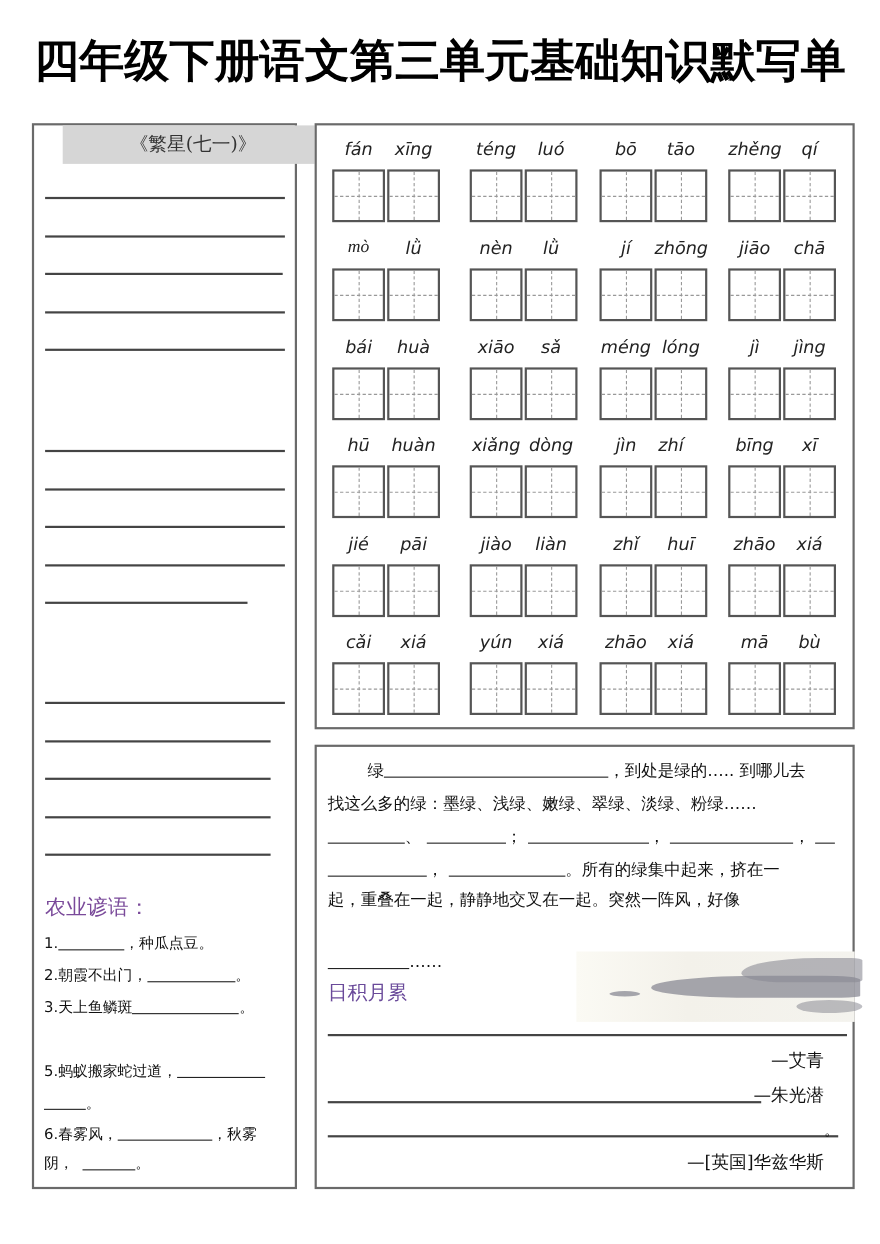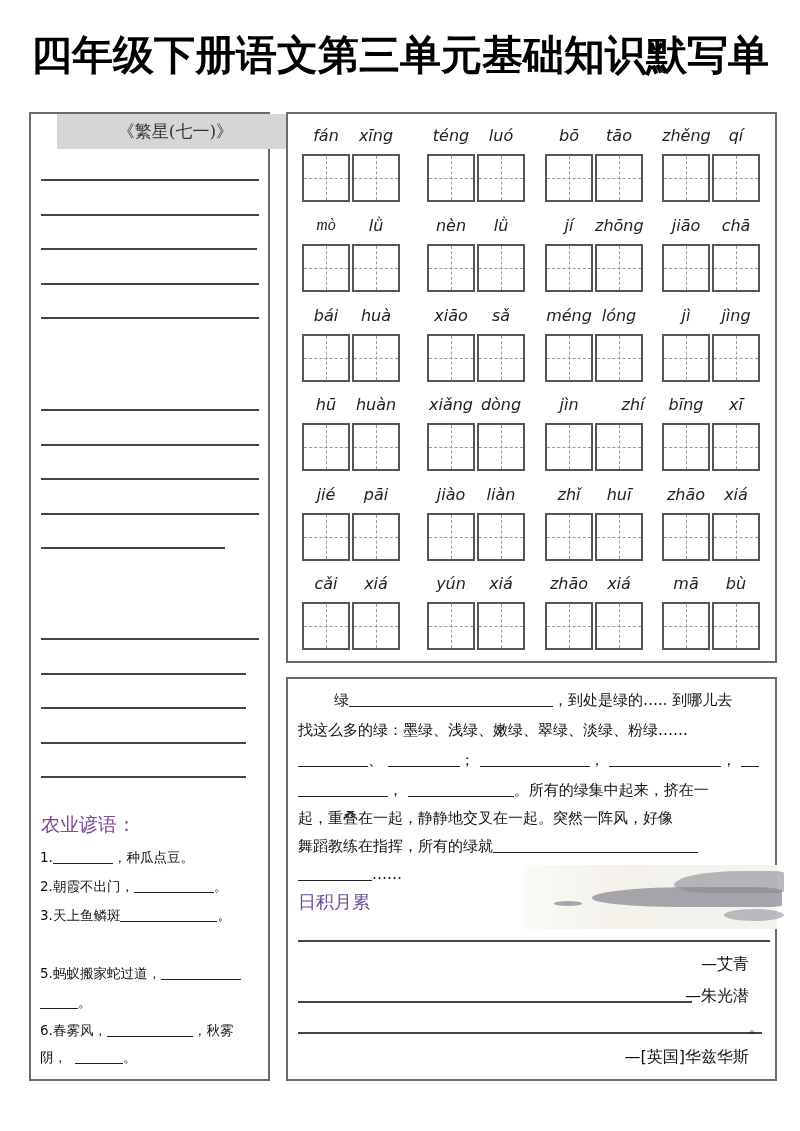--- a/index.html
+++ b/index.html
@@ -163,21 +163,21 @@
     <div class="py" style="left: 14px; top: 281px;">hū</div>
     <div class="box" style="left: 14px; top: 309px;"></div>
     <div class="py" style="left: 64px; top: 281px;">huàn</div>
     <div class="box" style="left: 64px; top: 309px;"></div>
     <div class="py" style="left: 139px; top: 281px;">xiǎng</div>
     <div class="box" style="left: 139px; top: 309px;"></div>
     <div class="py" style="left: 189px; top: 281px;">dòng</div>
     <div class="box" style="left: 189px; top: 309px;"></div>
     <div class="py" style="left: 257px; top: 281px;">jìn</div>
     <div class="box" style="left: 257px; top: 309px;"></div>
-    <div class="py" style="left: 321px; top: 281px;">zhí</div>
+    <div class="py" style="left: 298px; top: 281px;">zhí</div>
     <div class="box" style="left: 307px; top: 309px;"></div>
     <div class="py" style="left: 374px; top: 281px;">bīng</div>
     <div class="box" style="left: 374px; top: 309px;"></div>
     <div class="py" style="left: 424px; top: 281px;">xī</div>
     <div class="box" style="left: 424px; top: 309px;"></div>
     <div class="py" style="left: 14px; top: 371px;">jié</div>
     <div class="box" style="left: 14px; top: 399px;"></div>
     <div class="py" style="left: 64px; top: 371px;">pāi</div>
     <div class="box" style="left: 64px; top: 399px;"></div>
     <div class="py" style="left: 139px; top: 371px;">jiào</div>
@@ -220,23 +220,20 @@
     <span class="blank" style="width:72px;"></span><span>；</span>
     <span class="blank" style="width:110px;"></span><span>，</span>
     <span class="blank" style="width:112px;"></span><span>，</span>
     <span class="blank" style="width:18px;"></span>
   </div>
   <div class="para" style="top:102px;">
     <span class="blank" style="width:90px;"></span><span>，</span>
     <span class="blank" style="width:106px;"></span><span>。所有的绿集中起来，挤在一</span>
   </div>
   <div class="para" style="top:130px;">起，重叠在一起，静静地交叉在一起。突然一阵风，好像</div>
-  <div class="para" style="top:158px;">
-    <span>舞蹈教练在指挥，所有的绿就</span><span class="blank" style="width:205px;"></span>
-  </div>
 
   <div class="ink">
     <div class="ink-stroke" style="left:30px;top:36px;width:28px;height:5px;"></div>
     <div class="ink-stroke" style="left:68px;top:22px;width:190px;height:20px;border-radius:60% 20% 10% 50%;"></div>
     <div class="ink-stroke" style="left:150px;top:6px;width:110px;height:22px;border-radius:70% 10% 10% 40%;opacity:.6;"></div>
     <div class="ink-stroke" style="left:200px;top:44px;width:60px;height:12px;opacity:.55;"></div>
   </div>
   <div class="para" style="top:186px;">
     <span class="blank" style="width:74px;"></span><span>……</span>
   </div>

